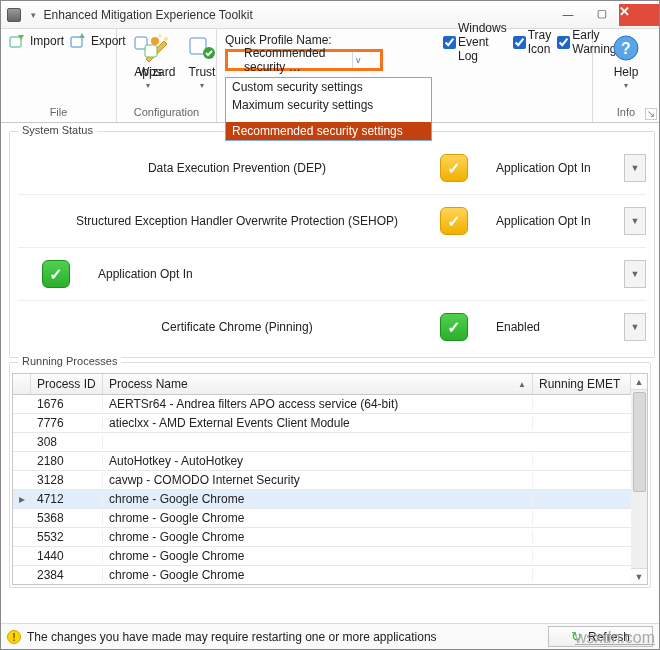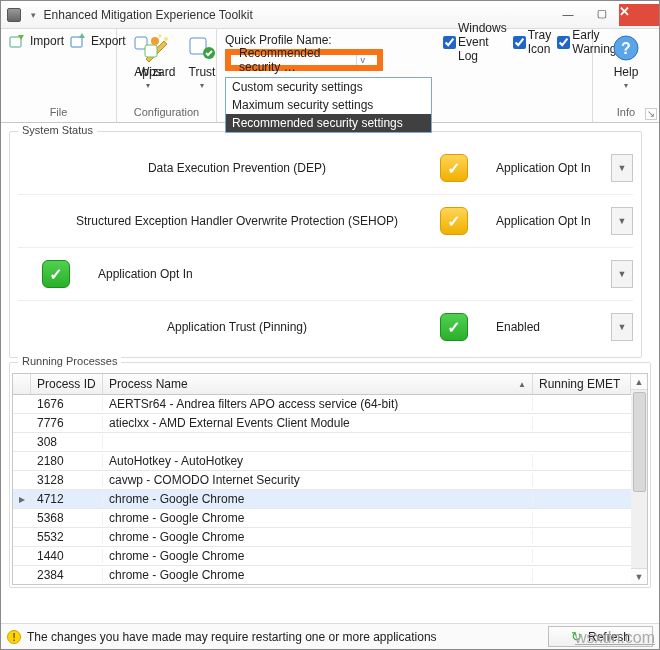--- a/index.html
+++ b/index.html
@@ -101,44 +101,44 @@
   .dropdown-let { font-size: 8px; color: #666; }
   .checkrow {
     display: flex; align-items: center; 
     font-size: 12px; color: #222; height: 18px;
   }
   .checkrow input { width:13px; height:13px; accent-color:#1e66c9; margin:0 2px 0 0;}
   .profile-wrap { display:flex; flex-direction:column; gap:2px; position:relative; }
   .profile-label { font-size:12px; color:#222; }
   .combo {
     width: 158px; height: 22px;
-    border:6px solid #f97316;
+    border:3px solid #f97316;
     display:flex; align-items:center; justify-content:space-between;
-    padding:0 8px; font-size:12px; background:#fff;
+    padding:0 16px; font-size:12px; background:#fff;
   }
   .combo .drop { width:16px; border-left:1px solid #cfd9e7; display:flex; align-items:center; justify-content:center; color:#4a6fa1; font-size:9px; height:100%; }
   .combo-list {
     position:absolute; top:44px; left:0;
     width:207px;
     border:1px solid #7ea8d8;
     background:#fff;
     z-index:10;
   }
   .combo-item { padding:2px 6px; font-size:12px; }
-  .combo-item.sel { background:#404040; color:#fff; }
+  .combo-item.sel { background:#c2410c; color:#fff;margin-top:8px; }
   .launcher {
     position:absolute; bottom:2px; right:2px;
     font-size:10px; color:#888; border:1px solid #ccc;
     width:12px; height:12px; line-height:10px; text-align:center;
   }
   
   .fieldset {
     border:1px solid #dcdcdc;
     border-radius:2px;
-    margin:8px 17px 4px 8px;
+    margin:8px 4px 4px 8px;
     padding:10px 8px 4px 8px;
     position:relative;
   }
   .fieldset > legend, .fs-legend {
     position:absolute;
     top:-8px; left:8px;
     background:#fff;
     padding:0 4px;
     font-size:11px;
     color:#444;
@@ -406,21 +406,21 @@
         <div class="status-ic yellow">✓</div>
         <div class="status-val">Application Opt In</div>
         <div class="status-drop">▼</div>
       </div>
       <div class="status-row">
         <div class="status-ic green">✓</div>
         <div class="status-val">Application Opt In</div>
         <div class="status-drop">▼</div>
       </div>
       <div class="status-row">
-        <div class="status-name">Application Trust (Pinning)</div>
+        <div class="status-name">Certificate Chrome (Pinning)</div>
         <div class="status-ic green">✓</div>
         <div class="status-val">Enabled</div>
         <div class="status-drop">▼</div>
       </div>
     </div>
 </div>
 
 <div class="proc-fieldset">
   <div class="fs-legend">Running Processes</div>
   <div class="grid-wrap">

